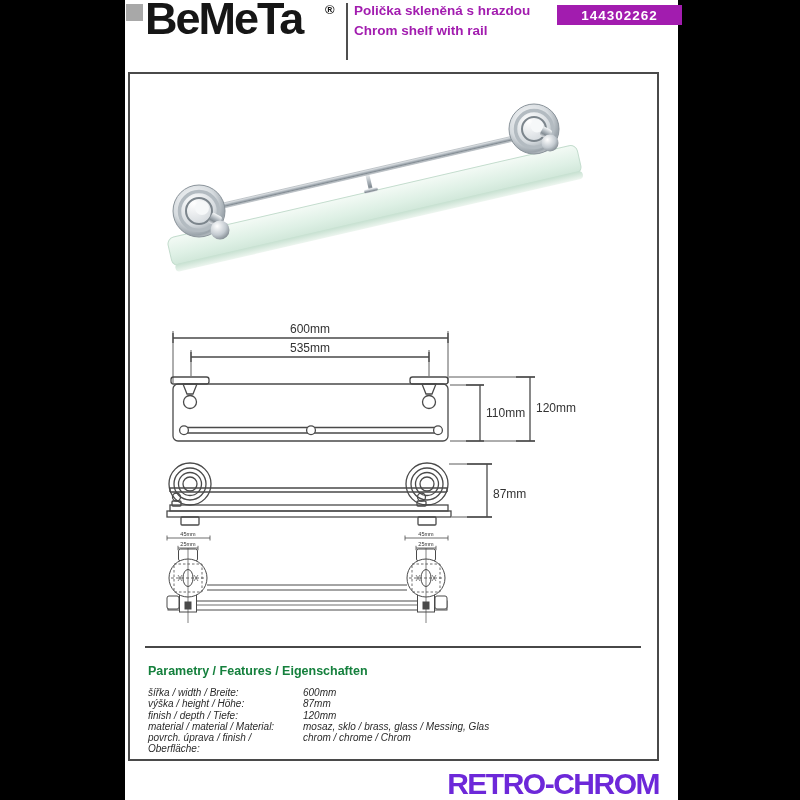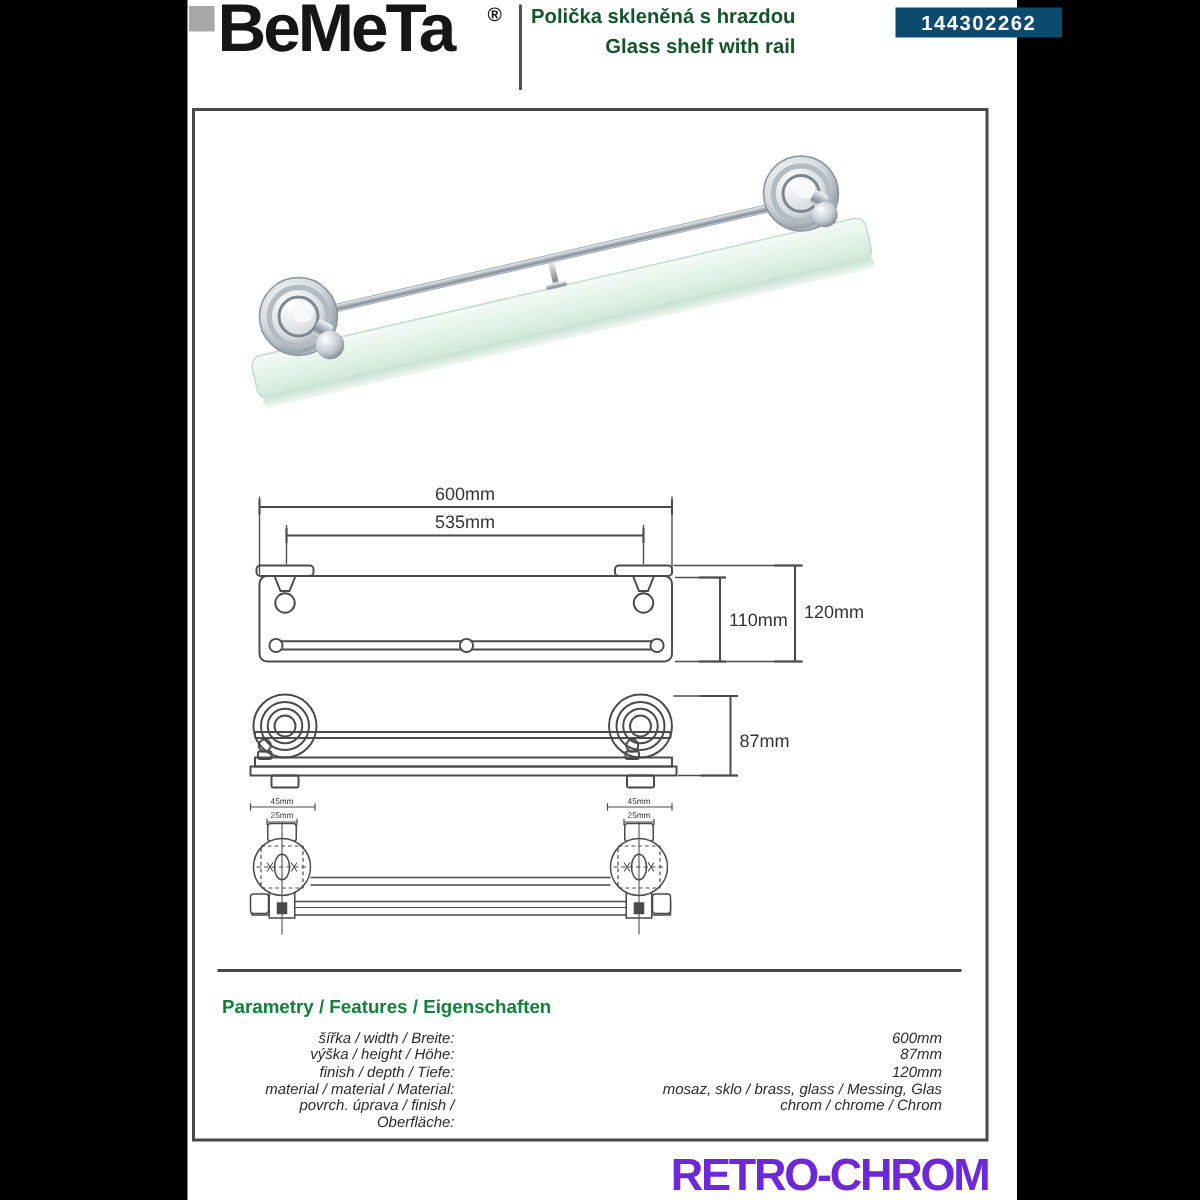--- a/index.html
+++ b/index.html
@@ -1,28 +1,28 @@
 <!DOCTYPE html>
 <html><head>
 <meta charset="utf-8">
 <style>
   html,body{margin:0;padding:0;background:#000;}
   .stage{position:relative;width:800px;height:800px;background:#000;overflow:hidden;
          font-family:"Liberation Sans", sans-serif;}
-  .doc{position:absolute;left:125px;top:0;width:553px;height:800px;background:#fff;text-align:right;}
+  .doc{position:absolute;left:125px;top:0;width:553px;height:800px;background:#fff;}
 
   
   .logo-square{position:absolute;left:1px;top:4px;width:17px;height:17px;background:#a8a8a8;}
   .logo-text{position:absolute;left:20px;top:-6px;font-size:45px;font-weight:bold;
              letter-spacing:-2px;color:#161616;line-height:1.1;}
   .logo-reg{position:absolute;left:200px;top:2px;font-size:13px;font-weight:bold;color:#161616;}
   .header-divider{position:absolute;left:221px;top:3px;width:2px;height:57px;background:#4f4f4f;}
   .titles{position:absolute;left:229px;top:1px;}
-  .titles div{font-size:13.5px;font-weight:bold;color:#14532d;line-height:20px;white-space:nowrap;}
-  .code-box{position:absolute;left:472px;top:5px;width:111px;height:20px;background:#0c4a6e;
+  .titles div{font-size:13.5px;font-weight:bold;color:#a21caf;line-height:20px;white-space:nowrap;}
+  .code-box{position:absolute;left:432px;top:5px;width:125px;height:20px;background:#a21caf;
             display:flex;align-items:center;justify-content:center;}
   .code-box span{color:#fff;font-size:13.5px;font-weight:bold;letter-spacing:1px;}
 
   
   .frame{position:absolute;left:3px;top:72px;width:531px;height:689px;border:2px solid #4a4a4a;
          box-sizing:border-box;}
   .photo{position:absolute;left:40px;top:95px;width:460px;height:190px;}
   .tech{position:absolute;left:3px;top:300px;width:531px;height:345px;}
   .divider{position:absolute;left:20px;top:646px;width:496px;height:2px;background:#474747;}
 
@@ -42,21 +42,21 @@
 
 <div class="stage">
   <div class="doc">
 
     <div class="logo-square"></div>
     <div class="logo-text">BeMeTa</div>
     <div class="logo-reg">®</div>
     <div class="header-divider"></div>
     <div class="titles">
       <div>Polička skleněná s hrazdou</div>
-      <div>Glass shelf with rail</div>
+      <div>Chrom shelf with rail</div>
     </div>
     <div class="code-box">
       <span>144302262</span>
     </div>
 
     <div class="frame"></div>
 
     <svg class="photo" viewBox="165 95 460 190">
       <defs>
         <linearGradient id="gGlass" x1="0" y1="0" x2="0" y2="1">

